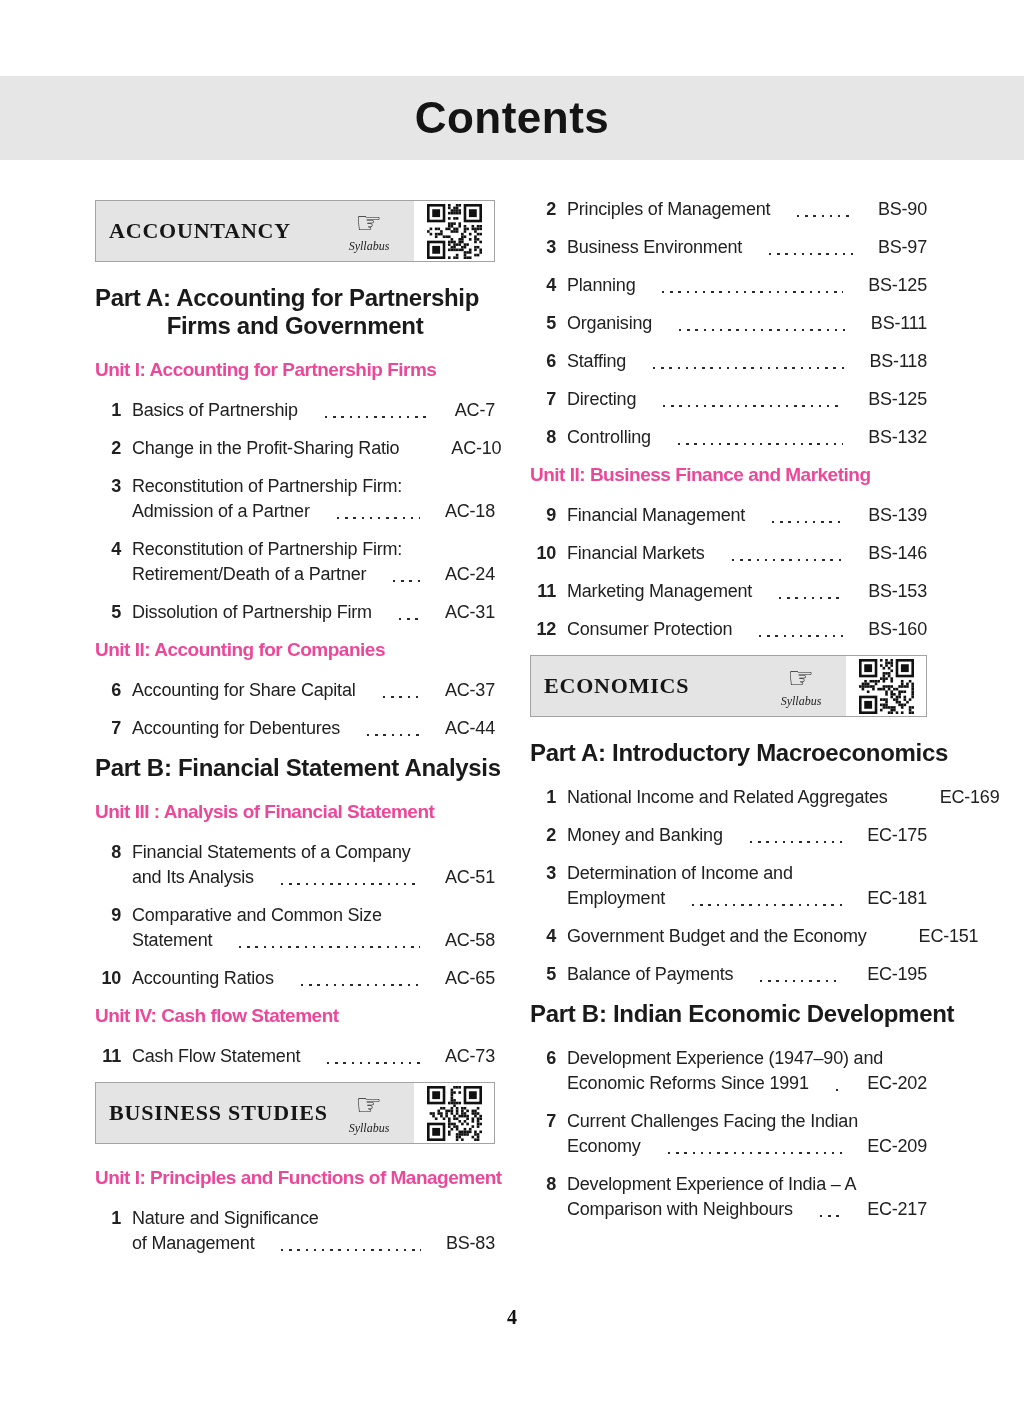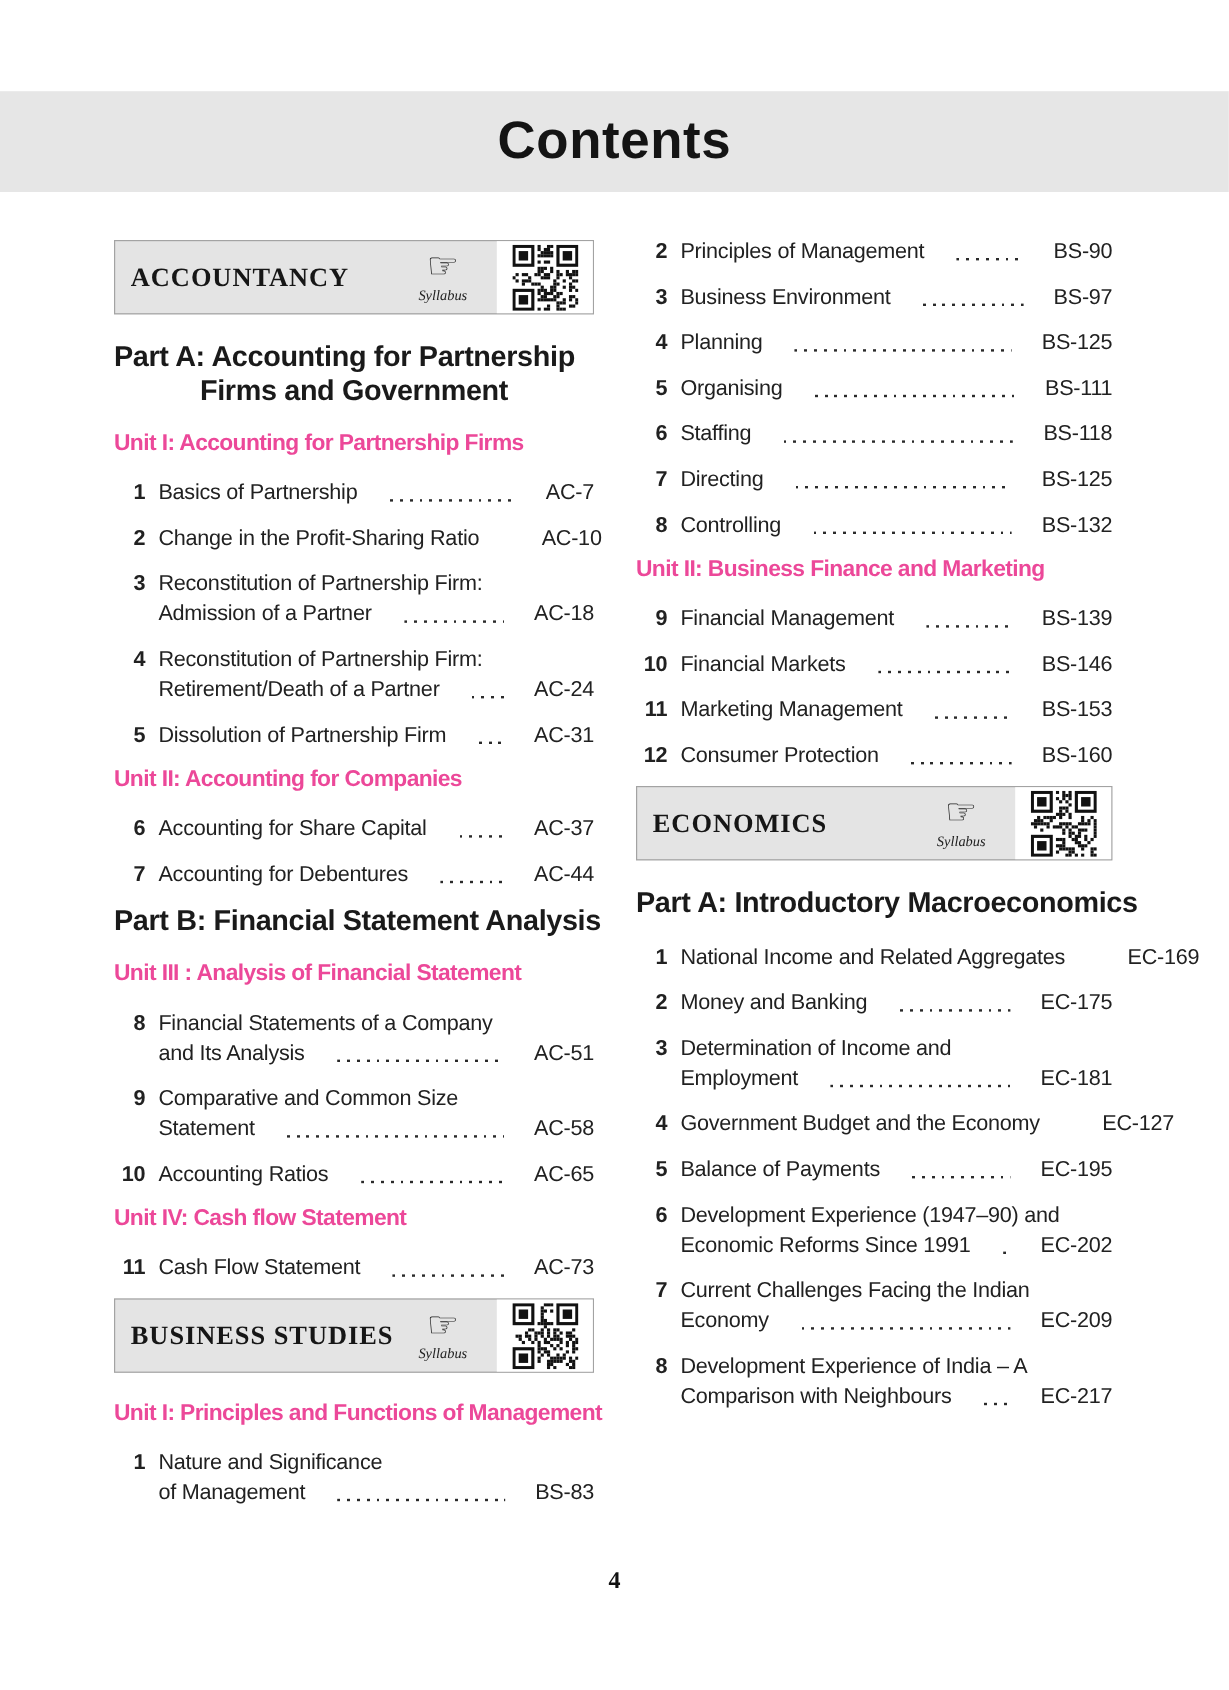--- a/index.html
+++ b/index.html
@@ -791,34 +791,37 @@
           <span class="pageref">EC-181</span>
         </div>
       </div>
     </div>
     <div class="block-item">
       <div class="num">4</div>
       <div class="content">
         <div class="line last">
           <span class="t">Government Budget and the Economy</span>
           <span class="leader"></span>
-          <span class="pageref">EC-127</span>
+          <span class="pageref">EC-151</span>
         </div>
       </div>
     </div>
     <div class="block-item">
       <div class="num">5</div>
       <div class="content">
         <div class="line last">
           <span class="t">Balance of Payments</span>
           <span class="leader"></span>
           <span class="pageref">EC-195</span>
         </div>
       </div>
     </div>
+    <div class="block-part">
+      <div class="pline1">Part B: Indian Economic Development</div>
+    </div>
     <div class="block-item">
       <div class="num">6</div>
       <div class="content">
         <div class="line">Development Experience (1947–90) and</div>
         <div class="line last">
           <span class="t">Economic Reforms Since 1991</span>
           <span class="leader"></span>
           <span class="pageref">EC-202</span>
         </div>
       </div>

